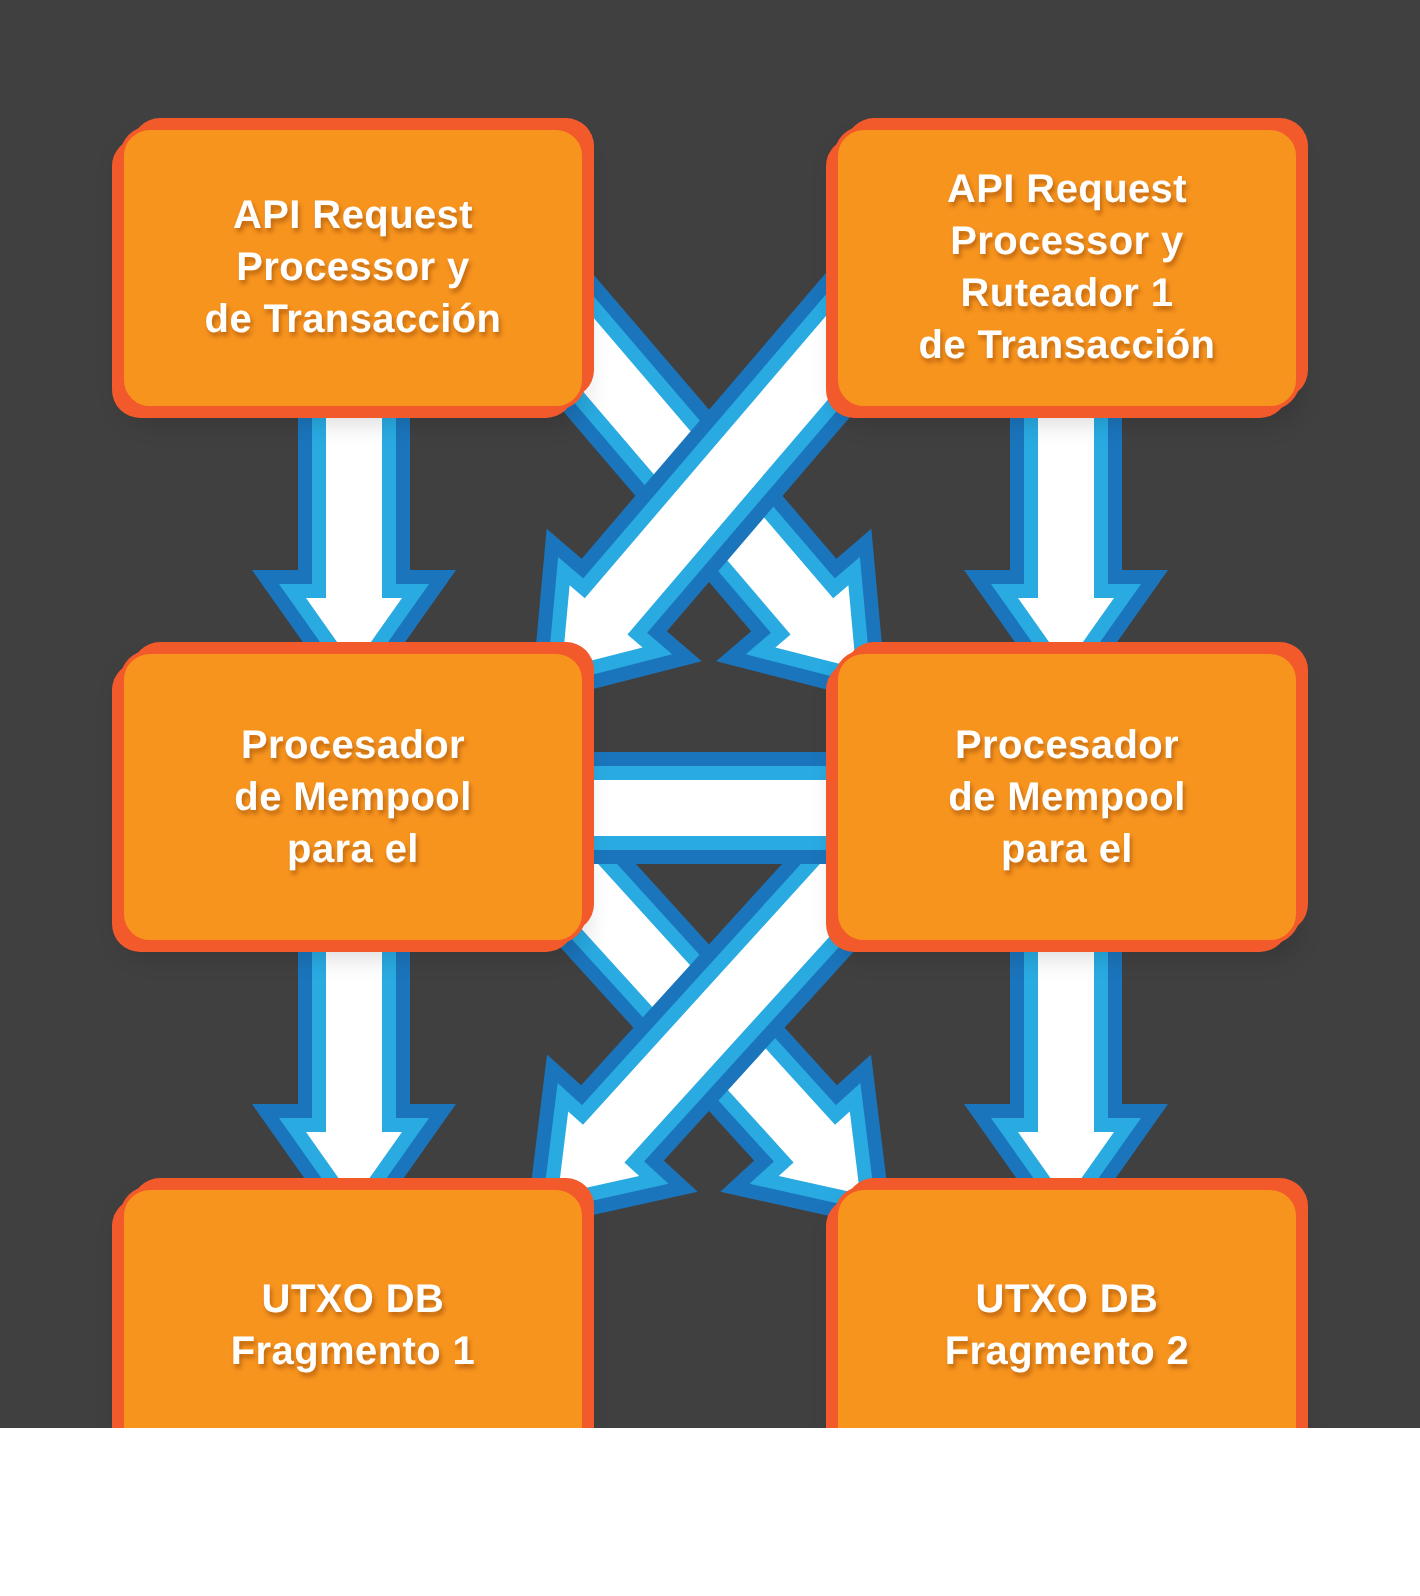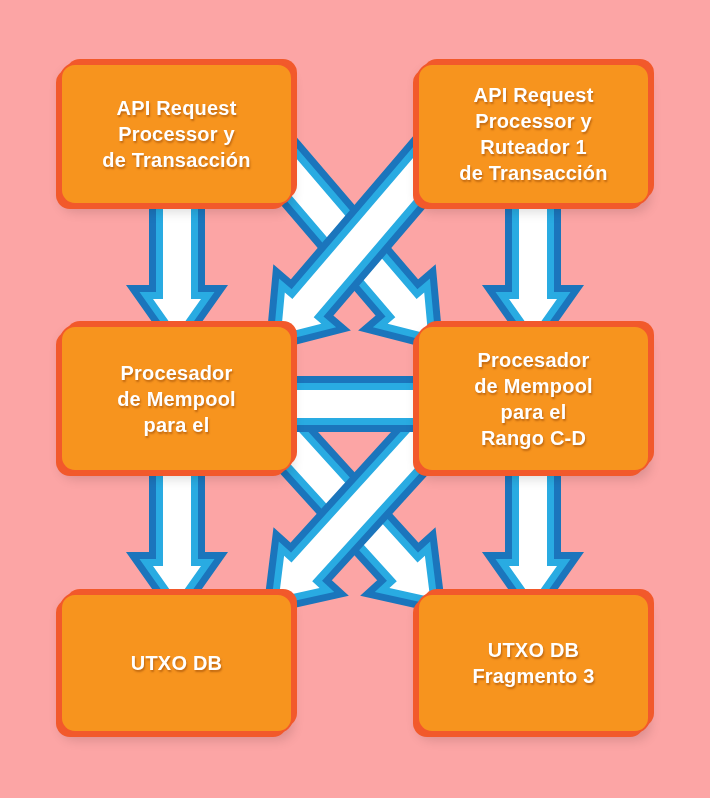--- a/index.html
+++ b/index.html
@@ -1,19 +1,19 @@
 <!DOCTYPE html>
 <html><head>
 <meta charset="utf-8">
 <style>
   html,body{margin:0;padding:0;background:#ffffff;}
   .stage{
     position:relative;
-    width:710px;height:798px;
-    background:#fca5a5;
+    width:710px;height:714px;
+    background:#404040;
     overflow:hidden;
     font-family:"Liberation Sans", sans-serif;
   }
   #arrow-svg{position:absolute;left:0;top:0;}
   .box{
     position:absolute;
     box-sizing:border-box;
     background:#F7941E;
     border:2px solid #F2592B;
     border-radius:15px;
@@ -102,25 +102,25 @@
   <div class="box" style="left: 60px; top: 325px; width: 233px; height: 147px;">
     <span>Procesador</span>
     <span>de Mempool</span>
     <span>para el</span>
   </div>
 
   <div class="box" style="left: 417px; top: 325px; width: 233px; height: 147px;">
     <span>Procesador</span>
     <span>de Mempool</span>
     <span>para el</span>
-    <span>Rango C-D</span>
   </div>
 
   <div class="box" style="left: 60px; top: 593px; width: 233px; height: 140px;">
     <span>UTXO DB</span>
+    <span>Fragmento 1</span>
   </div>
 
   <div class="box" style="left: 417px; top: 593px; width: 233px; height: 140px;">
     <span>UTXO DB</span>
-    <span>Fragmento 3</span>
+    <span>Fragmento 2</span>
   </div>
 
 </div>
 
 </body></html>

